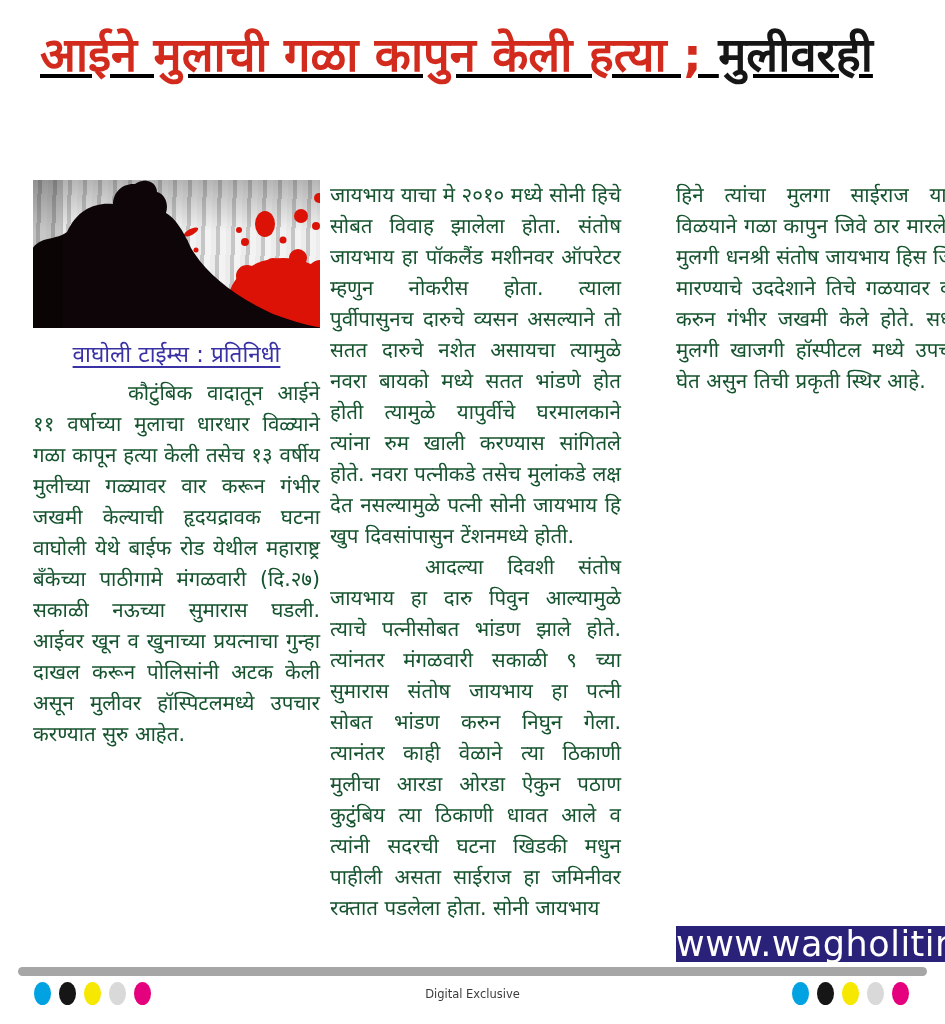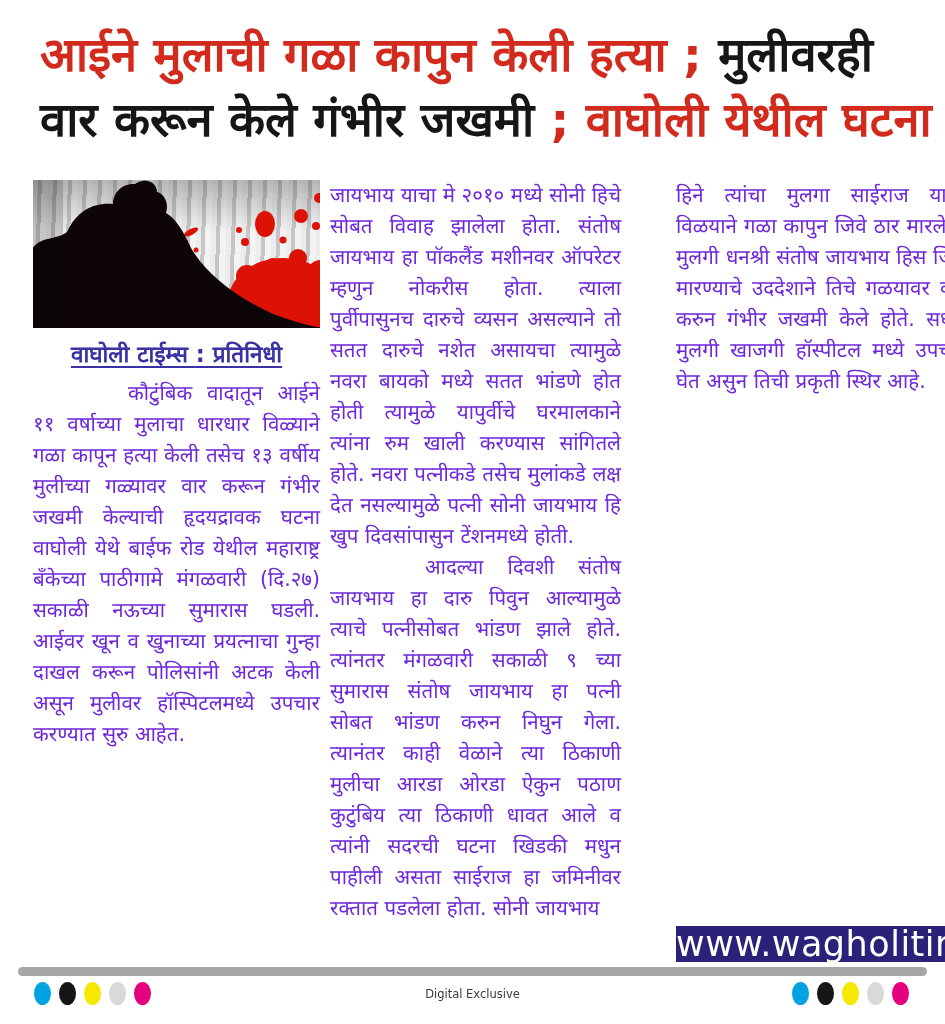--- a/index.html
+++ b/index.html
@@ -1,46 +1,46 @@
 <!DOCTYPE html>
 <html><head>
 <meta charset="utf-8">
 <style>
   * { margin:0; padding:0; box-sizing:border-box; }
   html,body { background:#ffffff; }
   body { font-family:"DejaVu Sans", "Liberation Sans", sans-serif; }
   .page { position:relative; width:945px; height:1024px; background:#ffffff; overflow:hidden; }
 
   
-  .headline { position:absolute; left:40px; top:22px; width:878px; font-weight:bold; }
+  .headline { position:absolute; left:40px; top:22px; width:878px; font-weight:bold;text-decoration:underline; }
   .headline .hl-line { display:block; font-size:47px; line-height:65px; letter-spacing:0px; white-space:nowrap; }
   .hl-red { color:#d22b1e; }
   .hl-black { color:#161616; }
 
   
   .col { position:absolute; top:180px; height:784px; color:#131313; }
-  .col p { font-size:20.5px; line-height:31px; text-align:justify; color:#6d28d9; }
+  .col p { font-size:20.5px; line-height:31px; text-align:justify; color:#14532d; }
   .col p.indent { text-indent:95px; }
   #col1 { left:33px;  width:287px; }
   #col2 { left:330px; width:291px; }
   #col3 { left:632px; width:289px;margin-left:44px; }
 
   
   .photo {
     position:relative; width:287px; height:148px; overflow:hidden;
     background:
       linear-gradient(180deg, rgba(40,40,40,.30), rgba(40,40,40,0) 35%),
       repeating-linear-gradient(92deg, #ececec 0 5px, #c6c6c6 5px 9px, #f3f3f3 9px 15px);
   }
   .photo svg { position:absolute; left:0; top:0; }
 
   
   .byline {
     margin-top:10px; margin-bottom:9px; text-align:center;
-    font-size:22.5px; font-weight:bold; color:#3a32a4;
+    font-size:22.5px; font-weight:normal; color:#3a32a4;
     text-decoration:underline; text-underline-offset:4px;
   }
 
   
   .banner {
     position:absolute; left:0; bottom:2px; width:289px; height:36px;
     background:#2a2178; color:#ffffff; text-align:center;
     font-size:35px; line-height:36px; font-weight:normal; letter-spacing:.5px;
   }
 
@@ -52,21 +52,20 @@
   .dot { width:17px; height:23px; border-radius:50%; display:inline-block; }
   .footer-label { position:absolute; left:0; right:0; top:987px; text-align:center; font-size:11.5px; color:#3c3c3c; }
 </style>
 </head>
 <body>
 
 <div class="page">
 
   <div class="headline">
     <span class="hl-line"><span class="hl-red">आईने मुलाची गळा कापुन केली हत्या ; </span><span class="hl-black">मुलीवरही</span></span>
-    <span class="hl-line"><span class="hl-black">वार करून केले गंभीर जखमी </span><span class="hl-red">; वाघोली येथील घटना</span></span>
   </div>
 
   <div class="col" id="col1">
     <div class="photo">
       <svg width="287" height="148" viewBox="0 0 287 148">
 
         <circle cx="165" cy="150" r="34" fill="#ffffff" opacity="0.85"></circle>
 
         <g fill="#dd1206">
           <ellipse cx="250" cy="122" rx="55" ry="44"></ellipse>

